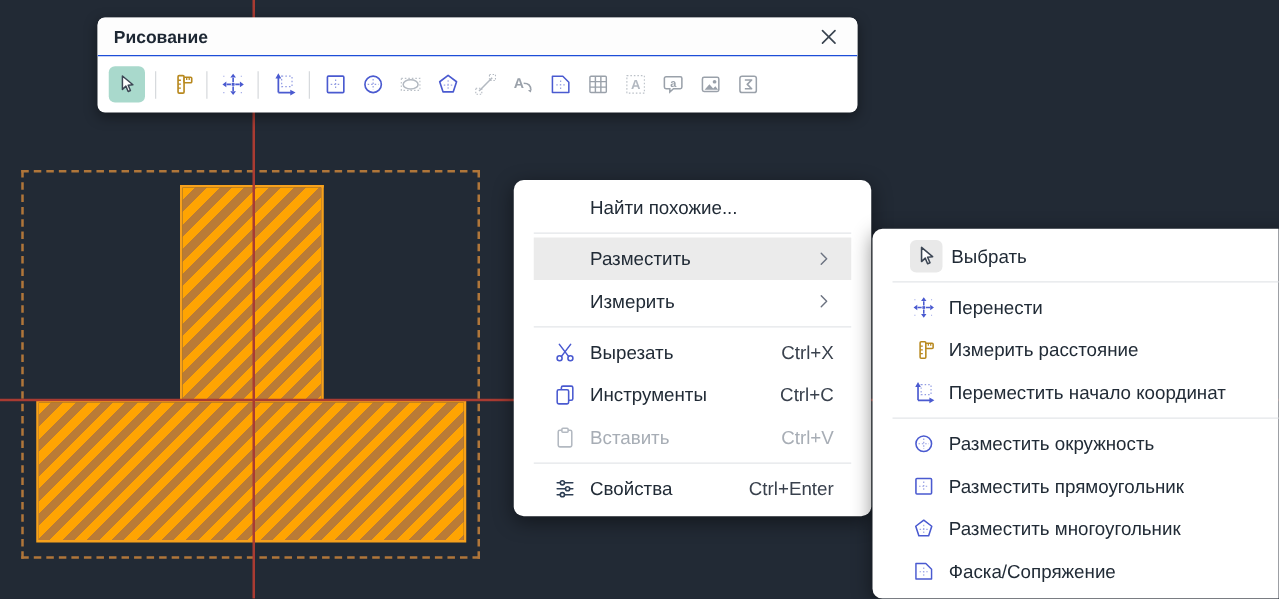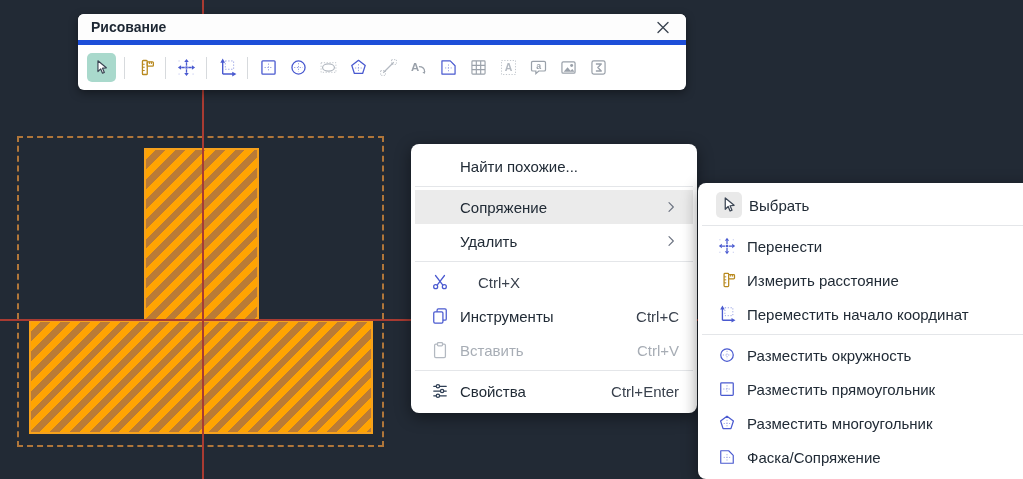--- a/index.html
+++ b/index.html
@@ -13,42 +13,42 @@
     border:2px solid #f7a11c;position:absolute;z-index:1;}
   .shape-stem{left:144px;top:148px;width:115px;height:172px;border-bottom:none;}
   .shape-base{left:29px;top:320px;width:344px;height:114px;}
   .crosshair-v{position:absolute;left:202px;top:0;width:2px;height:479px;background:#a93b32;z-index:2;}
   .crosshair-h{position:absolute;left:0;top:319px;width:1023px;height:2px;background:#a93b32;z-index:2;}
 
   
   .toolbar{position:absolute;left:78px;top:14px;width:608px;z-index:3;background:#fff;
     border-radius:6px;box-shadow:0 3px 10px rgba(0,0,0,.4);overflow:hidden;}
   .tb-title{display:flex;align-items:center;justify-content:space-between;height:31px;
-    padding:0 13px;border-bottom:5px solid #1d4ed8;background:#fdfdfd;}
+    padding:0 13px;border-bottom:1px solid #1d4ed8;background:#fdfdfd;}
   .tb-title-text{font-size:14px;font-weight:bold;color:#1d2733;}
   .tb-close{width:20px;height:20px;color:#3a4450;cursor:pointer;display:flex;align-items:center;justify-content:center;}
   .tb-icons{display:flex;align-items:center;height:45px;padding:0 9px;gap:6px;}
   .tb-tool{width:24px;height:24px;display:flex;align-items:center;justify-content:center;flex:0 0 auto;border-radius:5px;}
   .tb-tool.selected{background:#a9d9cc;width:29px;height:29px;}
   .tb-sep{width:1px;height:22px;background:#d7dadd;flex:0 0 auto;margin:0 2px;}
   svg.ic{width:21px;height:21px;display:block;}
   .tb-tool.selected svg.ic{width:19px;height:19px;}
 
   
   .ic-blue{color:#4a5ad0;}
   .ic-gold{color:#b8891f;}
   .ic-gray{color:#b3b9c1;}
   .ic-gray2{color:#9aa1aa;}
   .ic-dark{color:#3c4654;}
   .ic-red{color:#c23a2f;}
   .ic-slate{color:#2e3e54;}
 
   
   .menu{position:absolute;background:#fff;border-radius:8px;z-index:4;
-    box-shadow:0 4px 16px rgba(0,0,0,.45);padding:5px 4px;}
+    box-shadow:0 4px 16px rgba(0,0,0,.45);padding:5px 16px;}
   .context-menu{left:411px;top:144px;width:286px;}
   .submenu{left:698px;top:183px;width:372px;}
   .menu-item{display:flex;align-items:center;height:34px;padding:0 14px;cursor:pointer;}
   .menu-item.highlighted{background:#ebebeb;}
   .mi-icon{width:22px;height:22px;margin-right:9px;flex:0 0 auto;display:flex;align-items:center;justify-content:center;}
   .mi-icon svg.ic{width:20px;height:20px;}
   .mi-icon.boxed{background:#e9e9e9;border-radius:5px;width:26px;height:26px;margin-right:7px;}
   .mi-label{font-size:15px;color:#212b36;flex:1 1 auto;white-space:nowrap;}
   .mi-shortcut{font-size:15px;color:#39414d;margin-left:18px;}
   .menu-item.disabled .mi-label,.menu-item.disabled .mi-shortcut{color:#a7adb5;}
@@ -270,43 +270,44 @@
   </div>
 
   <div class="menu context-menu">
     <div class="menu-item">
       <span class="mi-icon"></span>
       <span class="mi-label">Найти похожие...</span>
     </div>
     <div class="menu-sep"></div>
     <div class="menu-item highlighted">
       <span class="mi-icon"></span>
-      <span class="mi-label">Сопряжение</span>
+      <span class="mi-label">Разместить</span>
       <span class="mi-chevron">
           <svg viewBox="0 0 24 24">
             <use href="#sym-chevron"></use>
           </svg>
         </span>
     </div>
     <div class="menu-item">
       <span class="mi-icon"></span>
-      <span class="mi-label">Удалить</span>
+      <span class="mi-label">Измерить</span>
       <span class="mi-chevron">
           <svg viewBox="0 0 24 24">
             <use href="#sym-chevron"></use>
           </svg>
         </span>
     </div>
     <div class="menu-sep"></div>
     <div class="menu-item">
       <span class="mi-icon ic-blue">
           <svg class="ic">
             <use href="#sym-scissors"></use>
           </svg>
         </span>
+      <span class="mi-label">Вырезать</span>
       <span class="mi-shortcut">Ctrl+X</span>
     </div>
     <div class="menu-item">
       <span class="mi-icon ic-blue">
           <svg class="ic">
             <use href="#sym-copy"></use>
           </svg>
         </span>
       <span class="mi-label">Инструменты</span>
       <span class="mi-shortcut">Ctrl+C</span>

